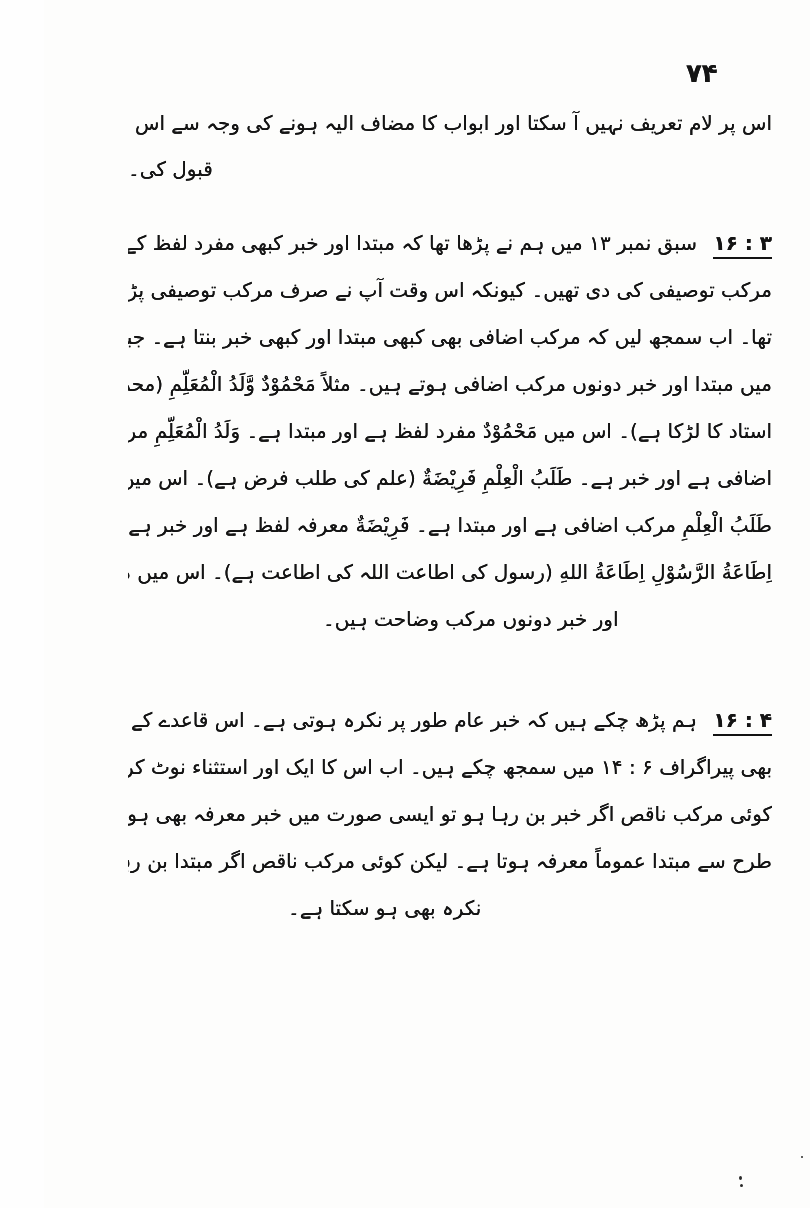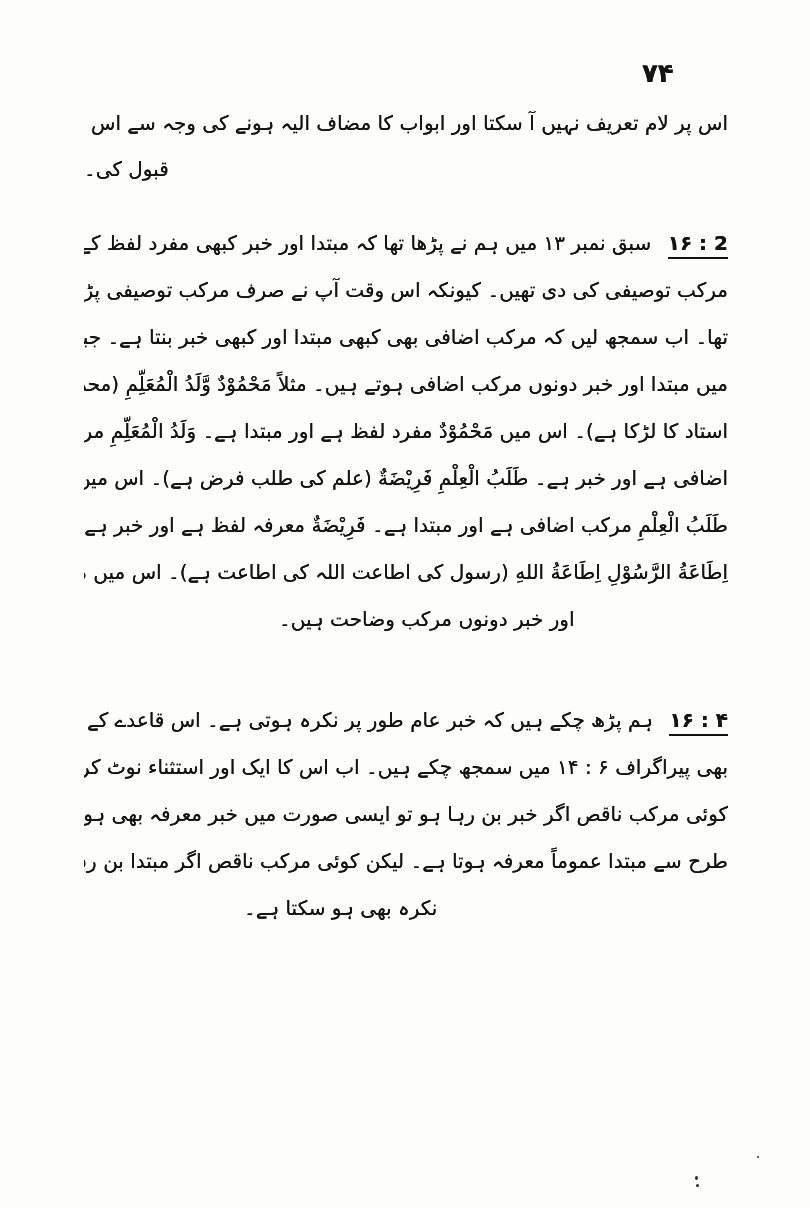--- a/index.html
+++ b/index.html
@@ -12,20 +12,21 @@
     position: relative;
     background: #fefefe;
     color: #141414;
     font-family: "DejaVu Sans", sans-serif;
     overflow: hidden;
   }
   .page {
     position: absolute;
     inset: 0;
     background: #fdfdfc;
+    margin-left: 44px;
   }
   .page-number {
     position: absolute;
     top: 58px;
     left: 642px;
     width: 60px;
     font-size: 26px;
     font-weight: bold;
     letter-spacing: 2px;
     text-align: left;
@@ -102,21 +103,21 @@
       <div class="line">
         <span>اس پر لام تعریف نہیں آ سکتا اور ابواب کا مضاف الیہ ہونے کی وجہ سے اس نے زیر</span>
       </div>
       <div class="line short-left">
         <span>قبول کی۔</span>
       </div>
     </div>
 
     <div class="para" id="para-2">
       <div class="line">
-        <span class="section-num">2 : ۱۶</span>
+        <span class="section-num">۳ : ۱۶</span>
         <span>سبق نمبر ۱۳ میں ہم نے پڑھا تھا کہ مبتدا اور خبر کبھی مفرد لفظ کے بجائے</span>
       </div>
       <div class="line">
         <span>مرکب توصیفی کی دی تھیں۔ کیونکہ اس وقت آپ نے صرف مرکب توصیفی پڑھا</span>
       </div>
       <div class="line">
         <span>تھا۔ اب سمجھ لیں کہ مرکب اضافی بھی کبھی مبتدا اور کبھی خبر بنتا ہے۔ جبکہ کسی جملے</span>
       </div>
       <div class="line">
         <span>میں مبتدا اور خبر دونوں مرکب اضافی ہوتے ہیں۔ مثلاً مَحْمُوْدٌ وَّلَدُ الْمُعَلِّمِ (محمود</span>

